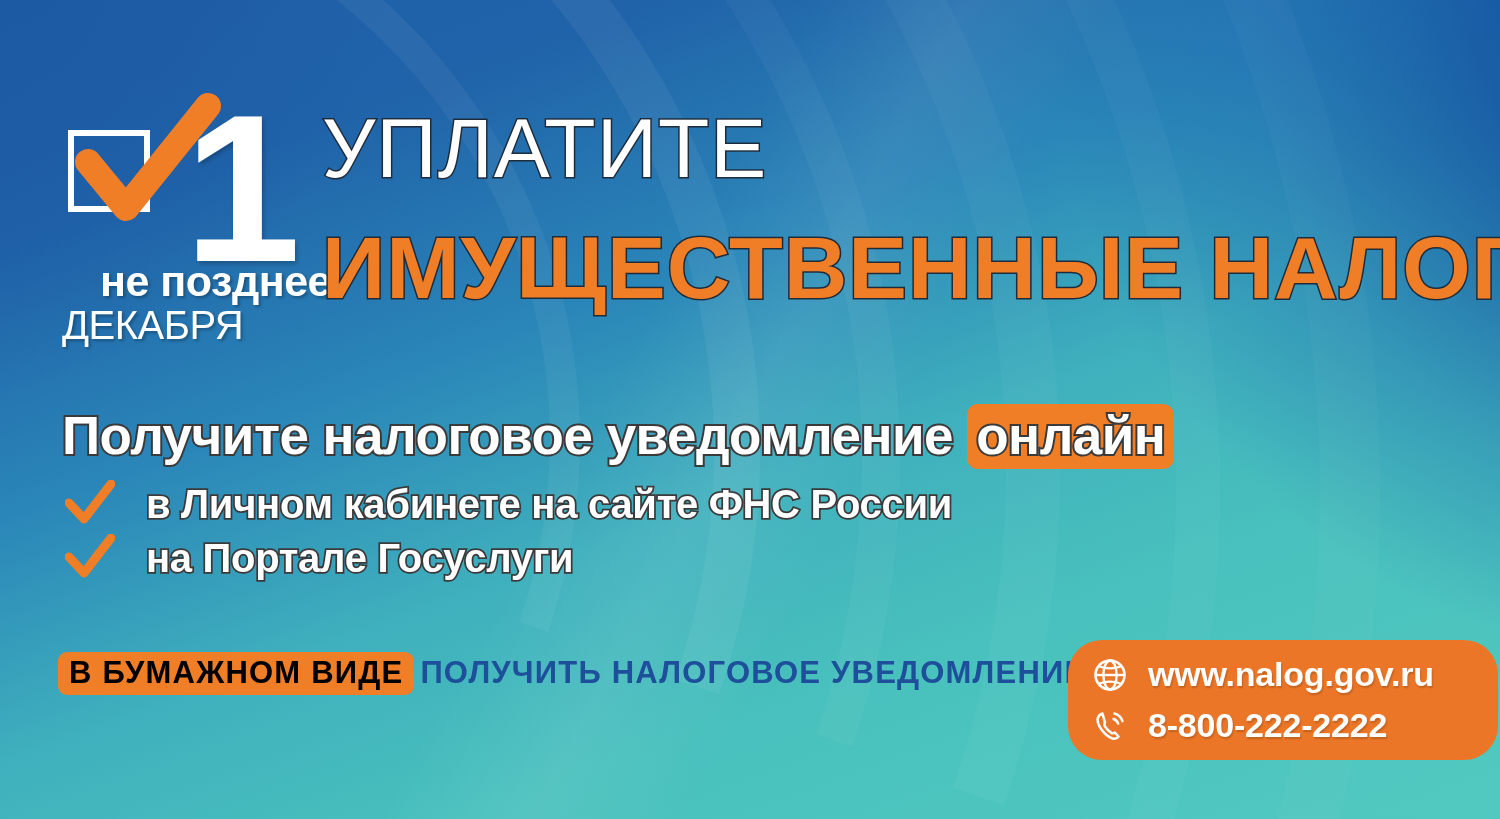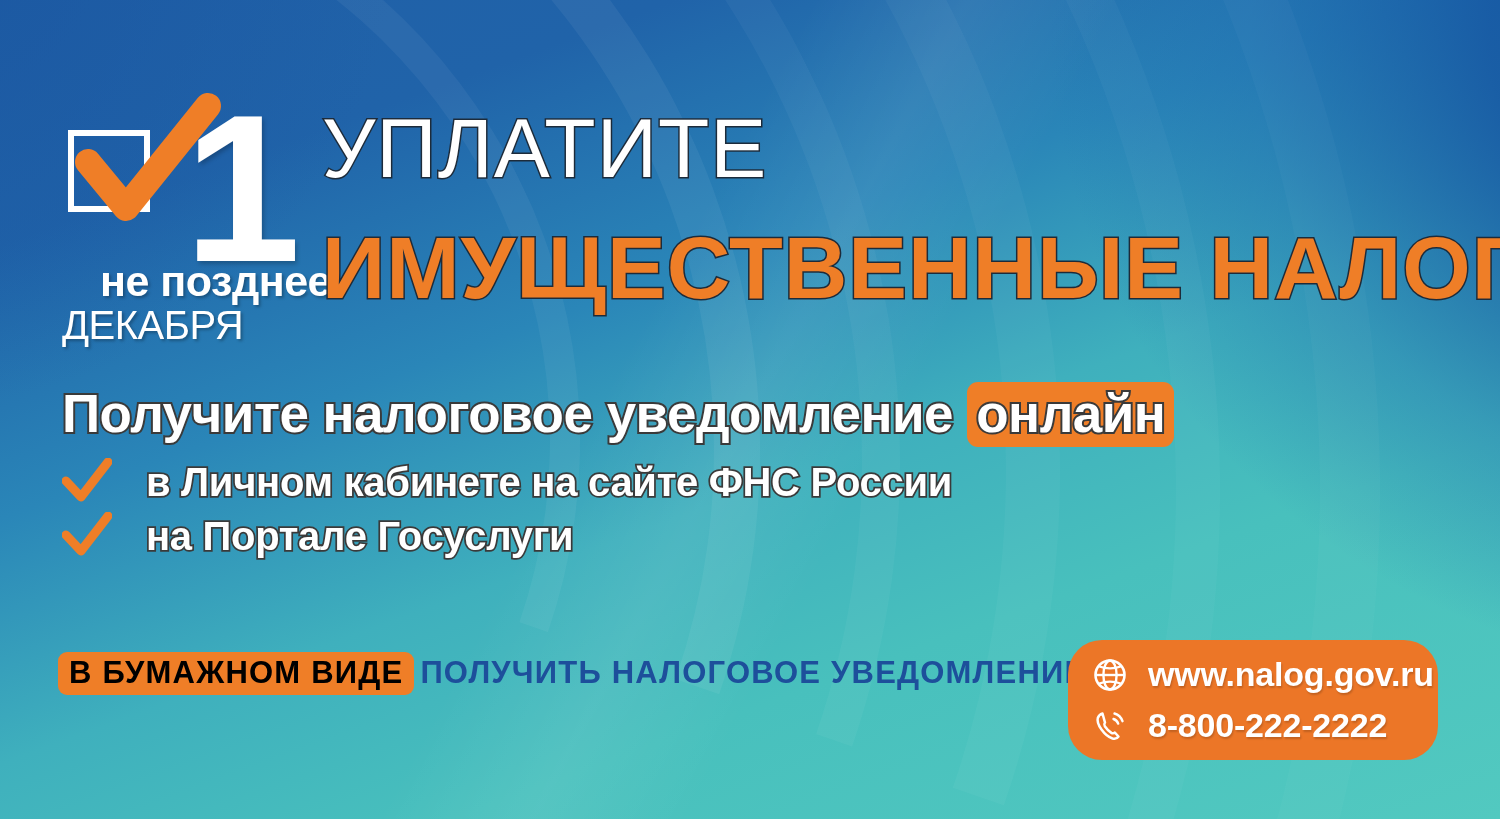--- a/index.html
+++ b/index.html
@@ -105,21 +105,21 @@
   .hl-2{
     position:absolute; left:0; top:118px;
     font-size:88px; font-weight:700; color:#ef7e27;
     line-height:.96; letter-spacing:1px;
     -webkit-text-stroke:3px #1d2b3a;
     paint-order:stroke fill;
     white-space:nowrap;
   }
 
   
-  #mid-block{ position:absolute; left:62px; top:385px; }
+  #mid-block{ position:absolute; left:62px; top:407px;text-align:center; }
   .mid-title{
     font-size:53px; font-weight:700; color:#ffffff;
     letter-spacing:-0.5px; line-height:1.08;
     -webkit-text-stroke:4px #3a3a3a;
     paint-order:stroke fill;
     white-space:nowrap;
   }
   .hl-chip{
     background:#ef7e27;
     border-radius:11px;
@@ -151,21 +151,21 @@
   }
   .pn-chip{
     background:#ef7e27; color:#000000;
     border-radius:9px; padding:3px 11px 5px 11px;
     margin-right:6px;
   }
 
   
   #contact-card{
     position:absolute; left:1068px; top:640px;
-    width:370px; height:120px;
+    width:430px; height:120px;
     background:#ec7627;
     border-radius:34px;
     padding:10px 18px 10px 22px;
     display:flex; flex-direction:column; justify-content:flex-end; gap:2px;
   }
   .cc-row{ display:flex; align-items:center; gap:18px; height:52px; }
   .cc-ic{ width:40px; flex:0 0 40px; display:flex; align-items:center; justify-content:center; }
   .cc-tx{
     font-size:34px; font-weight:700; color:#ffffff;
     letter-spacing:-0.2px; white-space:nowrap;

